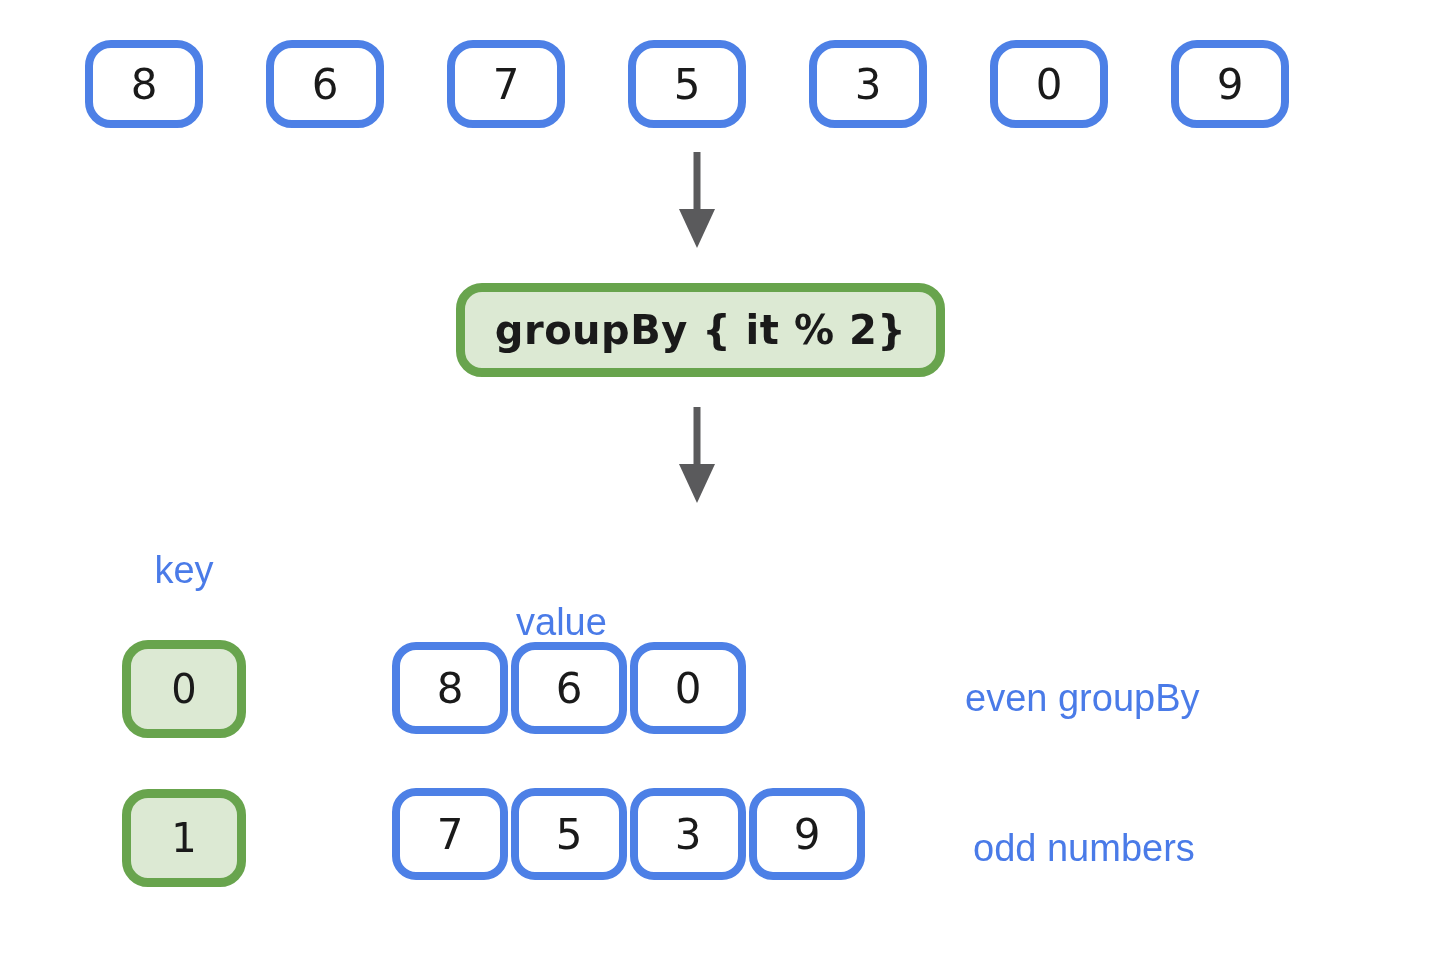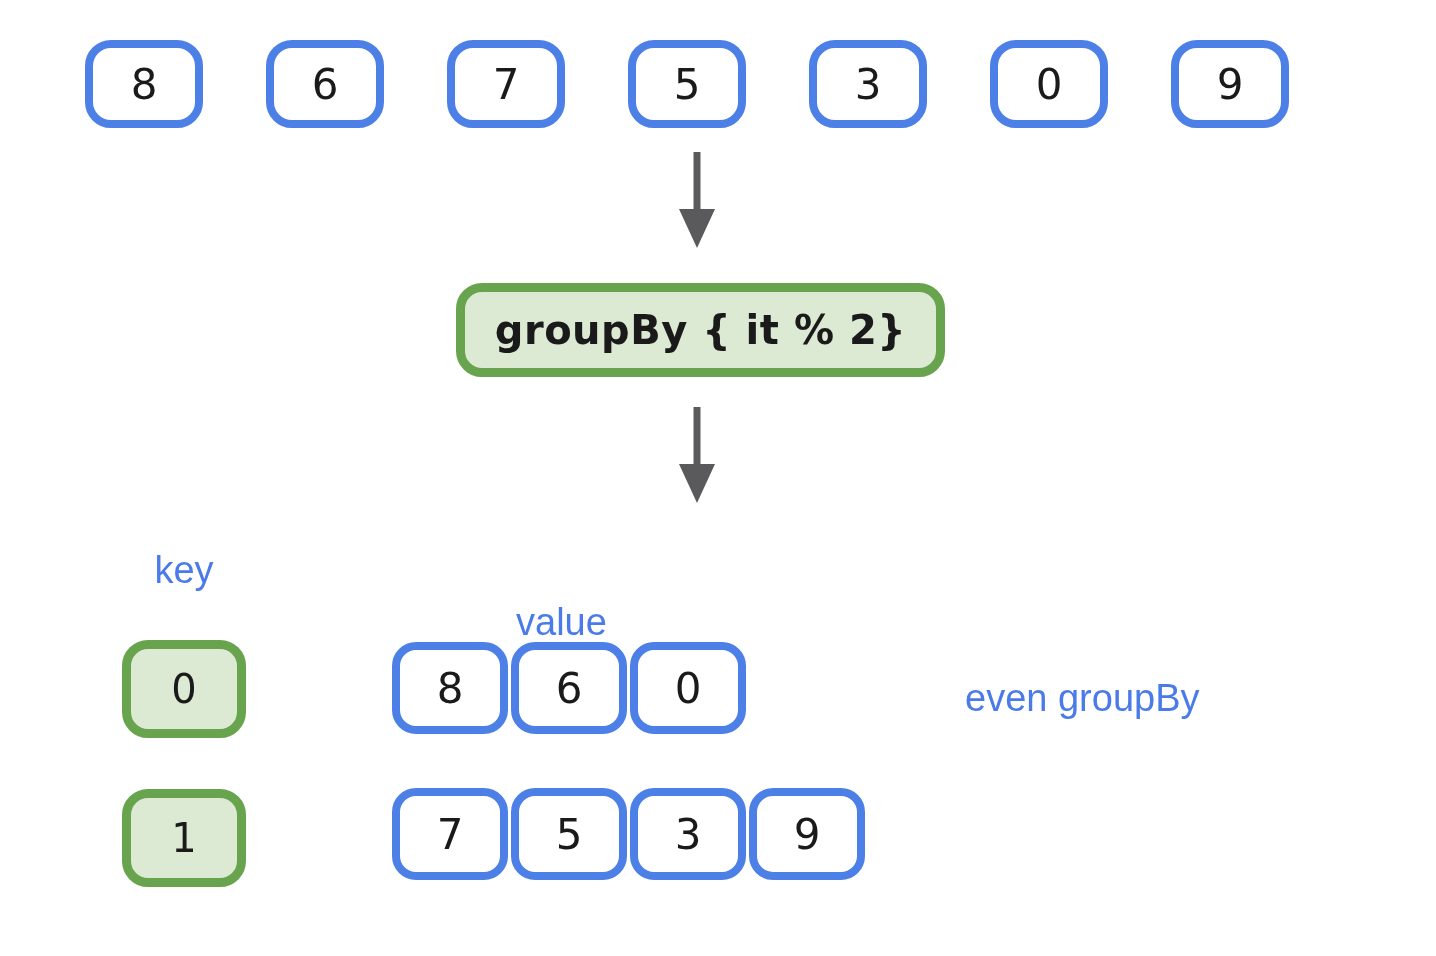--- a/index.html
+++ b/index.html
@@ -137,14 +137,15 @@
   </div>
   <div class="annotation row-0">even groupBy</div>
 
   <div class="keybox row-1">1</div>
   <div class="value-row row-1">
     <div class="numbox">7</div>
     <div class="numbox">5</div>
     <div class="numbox">3</div>
     <div class="numbox">9</div>
   </div>
+  <div class="annotation row-1">odd numbers</div>
 
 </div>
 
 </body></html>

